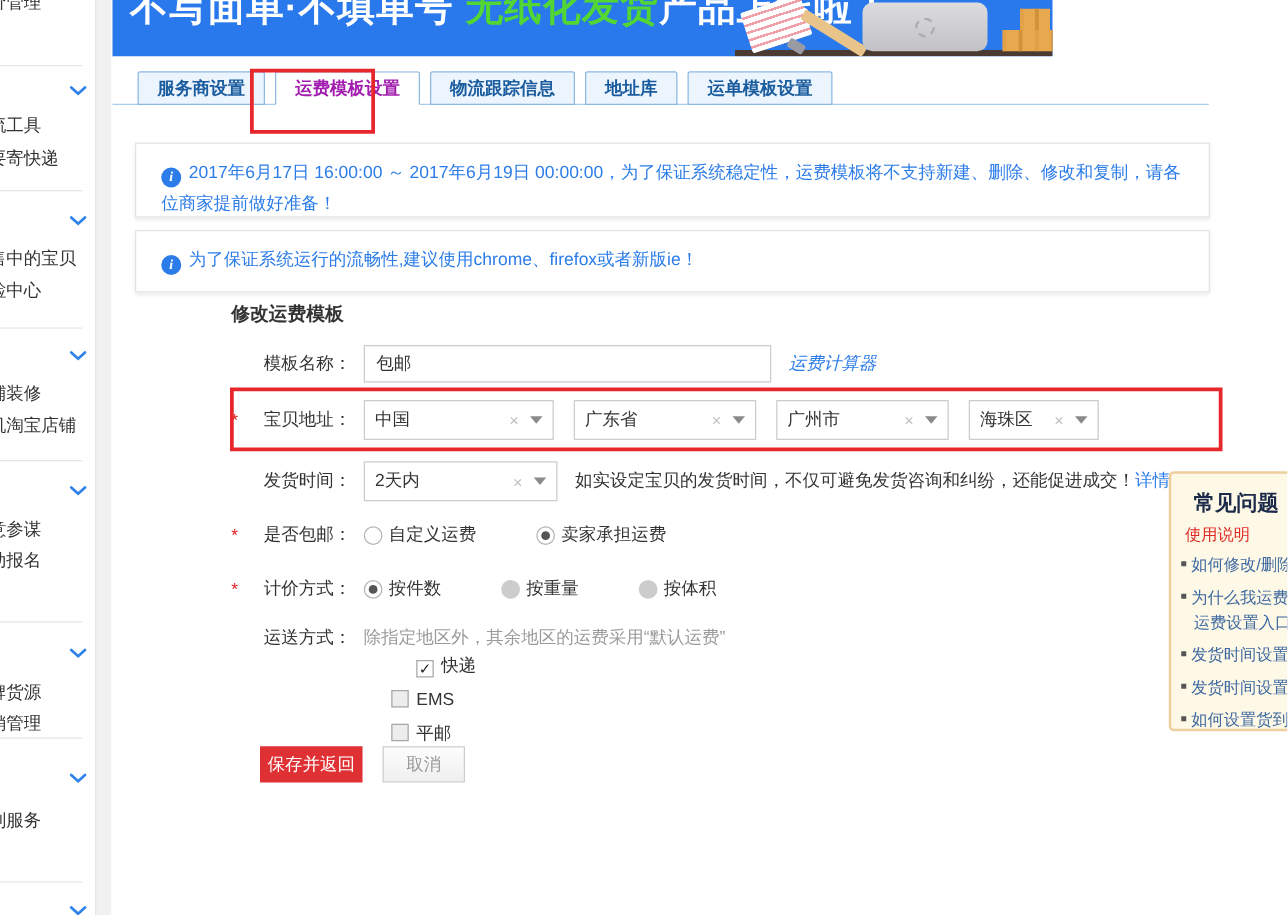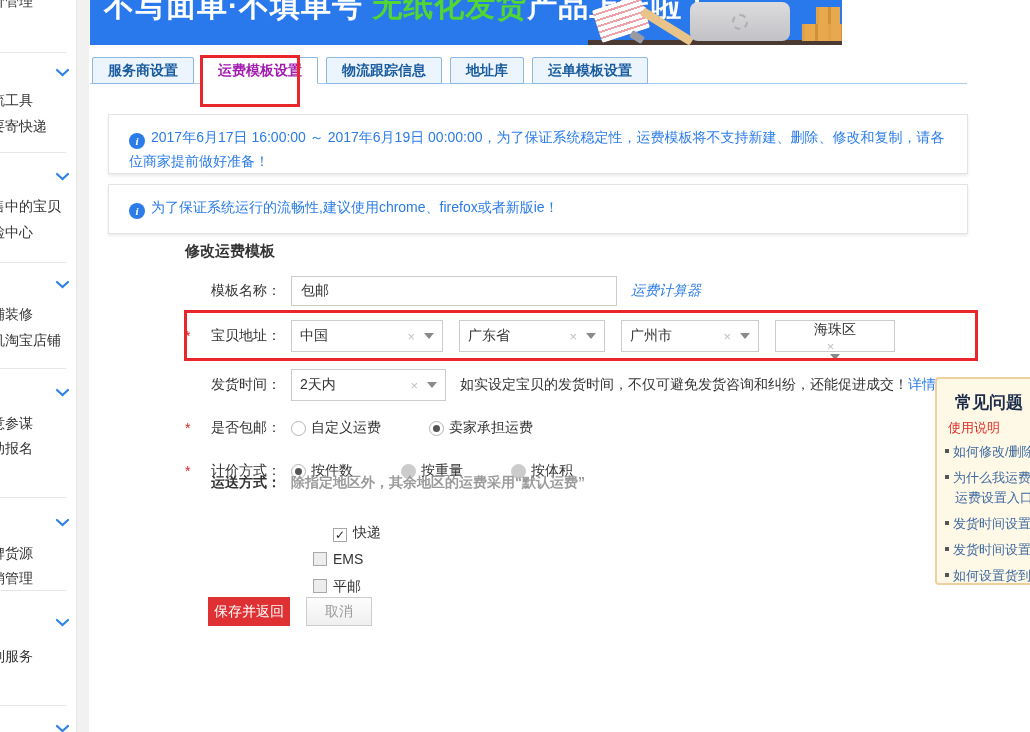--- a/index.html
+++ b/index.html
@@ -25,21 +25,21 @@
   .pencil-tip { position:absolute; left:540px; top:33px; width:14px; height:8px; background:#9a9aa2; transform:rotate(32deg); border-radius:2px; }
   .printer { position:absolute; left:600px; top:2px; width:100px; height:39px; background:linear-gradient(#dcdcde,#c2c2c6); border-radius:8px; }
   .printer-circle { position:absolute; left:42px; top:12px; width:16px; height:16px; border:2px dashed #aeaeb4; border-radius:50%; }
   .box { position:absolute; background:#e8a94e; border-left:3px solid #d9994082; }
   .box:before { content:""; position:absolute; left:45%; top:0; width:3px; height:100%; background:#d0913a; }
   .box1 { left:726px; top:7px;  width:24px; height:17px; }
   .box2 { left:712px; top:24px; width:26px; height:17px; }
   .box3 { left:738px; top:24px; width:26px; height:17px; }
 
   
-  .tabs { position:absolute; left:92px; top:57px; display:flex; }
+  .tabs { position:absolute; left:110px; top:57px; display:flex; }
   .tab { height:27px; line-height:25px; padding:0 15px; margin-right:8px; font-size:14px; font-weight:bold;
     color:#1a5c9e; background:#ecf5fe; border:1px solid #8cb8e2; border-radius:2px 2px 0 0; cursor:pointer; white-space:nowrap; }
   .tab.active { background:#fff; color:#a21caf; border-bottom-color:#fff; position:relative; z-index:3; }
   .tab-baseline { position:absolute; left:90px; top:83px; width:877px; height:1px; background:#aaccee; }
 
   
   .anno { position:absolute; border:3px solid #e8272c; z-index:5; pointer-events:none; }
   .anno-tab { left:200px; top:55px; width:100px; height:52px; }
   .anno-addr { left:184px; top:310px; width:794px; height:51px; }
 
@@ -60,21 +60,21 @@
   .text-input { width:326px; height:30px; border:1px solid #ccc; background:#fff; font-size:14px; color:#333; padding:0 9px;
     font-family:"Liberation Sans","DejaVu Sans",sans-serif; }
   .blue-link { color:#2b7ce9; font-size:14px; text-decoration:none; cursor:pointer; }
   .calc-link { margin-left:14px;font-style:italic; }
 
   .select { height:32px; border:1px solid #ccc; background:#fff; display:inline-flex; align-items:center;
     padding:0 8px; font-size:14px; color:#333; margin-right:16px; cursor:pointer; }
   .select .val { flex:1; }
   .clear-x { color:#c0c0c0; font-size:13px; margin-right:9px; cursor:pointer; }
   .dd-arrow { width:0; height:0; border-left:5px solid transparent; border-right:5px solid transparent; border-top:6px solid #8a8a8a; }
-  .sel-country { width:152px; } .sel-prov { width:146px; } .sel-city { width:138px; } .sel-dist { width:120px;flex-direction:column; }
+  .sel-country { width:152px; } .sel-prov { width:146px; } .sel-city { width:138px; } .sel-dist { width:104px; }
   .sel-time { width:155px; margin-right:14px; }
 
   .hint-dark { font-size:14px; color:#333; }
   .hint-grey { font-size:14px; color:#9b9b9b; }
 
   .radio { position:relative; display:inline-block; width:15px; height:15px; border-radius:50%;
     border:1px solid #b5b5b5; background:#fff; margin-right:5px; vertical-align:-3px; cursor:pointer; }
   .radio.checked .dot { position:absolute; left:3px; top:3px; width:7px; height:7px; border-radius:50%; background:#555; }
   .radio.greyed { background:#ccc; border-color:#ccc; }
   .opt-label { font-size:14px; color:#333; margin-right:48px; }
@@ -264,21 +264,21 @@
     <span class="radio checked">
         <span class="dot"></span>
       </span>
     <span class="opt-label">按件数</span>
     <span class="radio greyed"></span>
     <span class="opt-label">按重量</span>
     <span class="radio greyed"></span>
     <span class="opt-label">按体积</span>
   </div>
 
-  <div class="row" style="top:474px;font-weight:bold;">
+  <div class="row" style="top:501px;">
     <span class="star"></span>
     <span class="lbl">运送方式：</span>
     <span class="hint-grey">除指定地区外，其余地区的运费采用“默认运费”</span>
   </div>
   <div class="cb-row" style="top:524px;padding-left:20px;">
     <span class="checkbox checked">✓</span><span>快递</span>
   </div>
   <div class="cb-row" style="top:551px;">
     <span class="checkbox"></span><span>EMS</span>
   </div>

